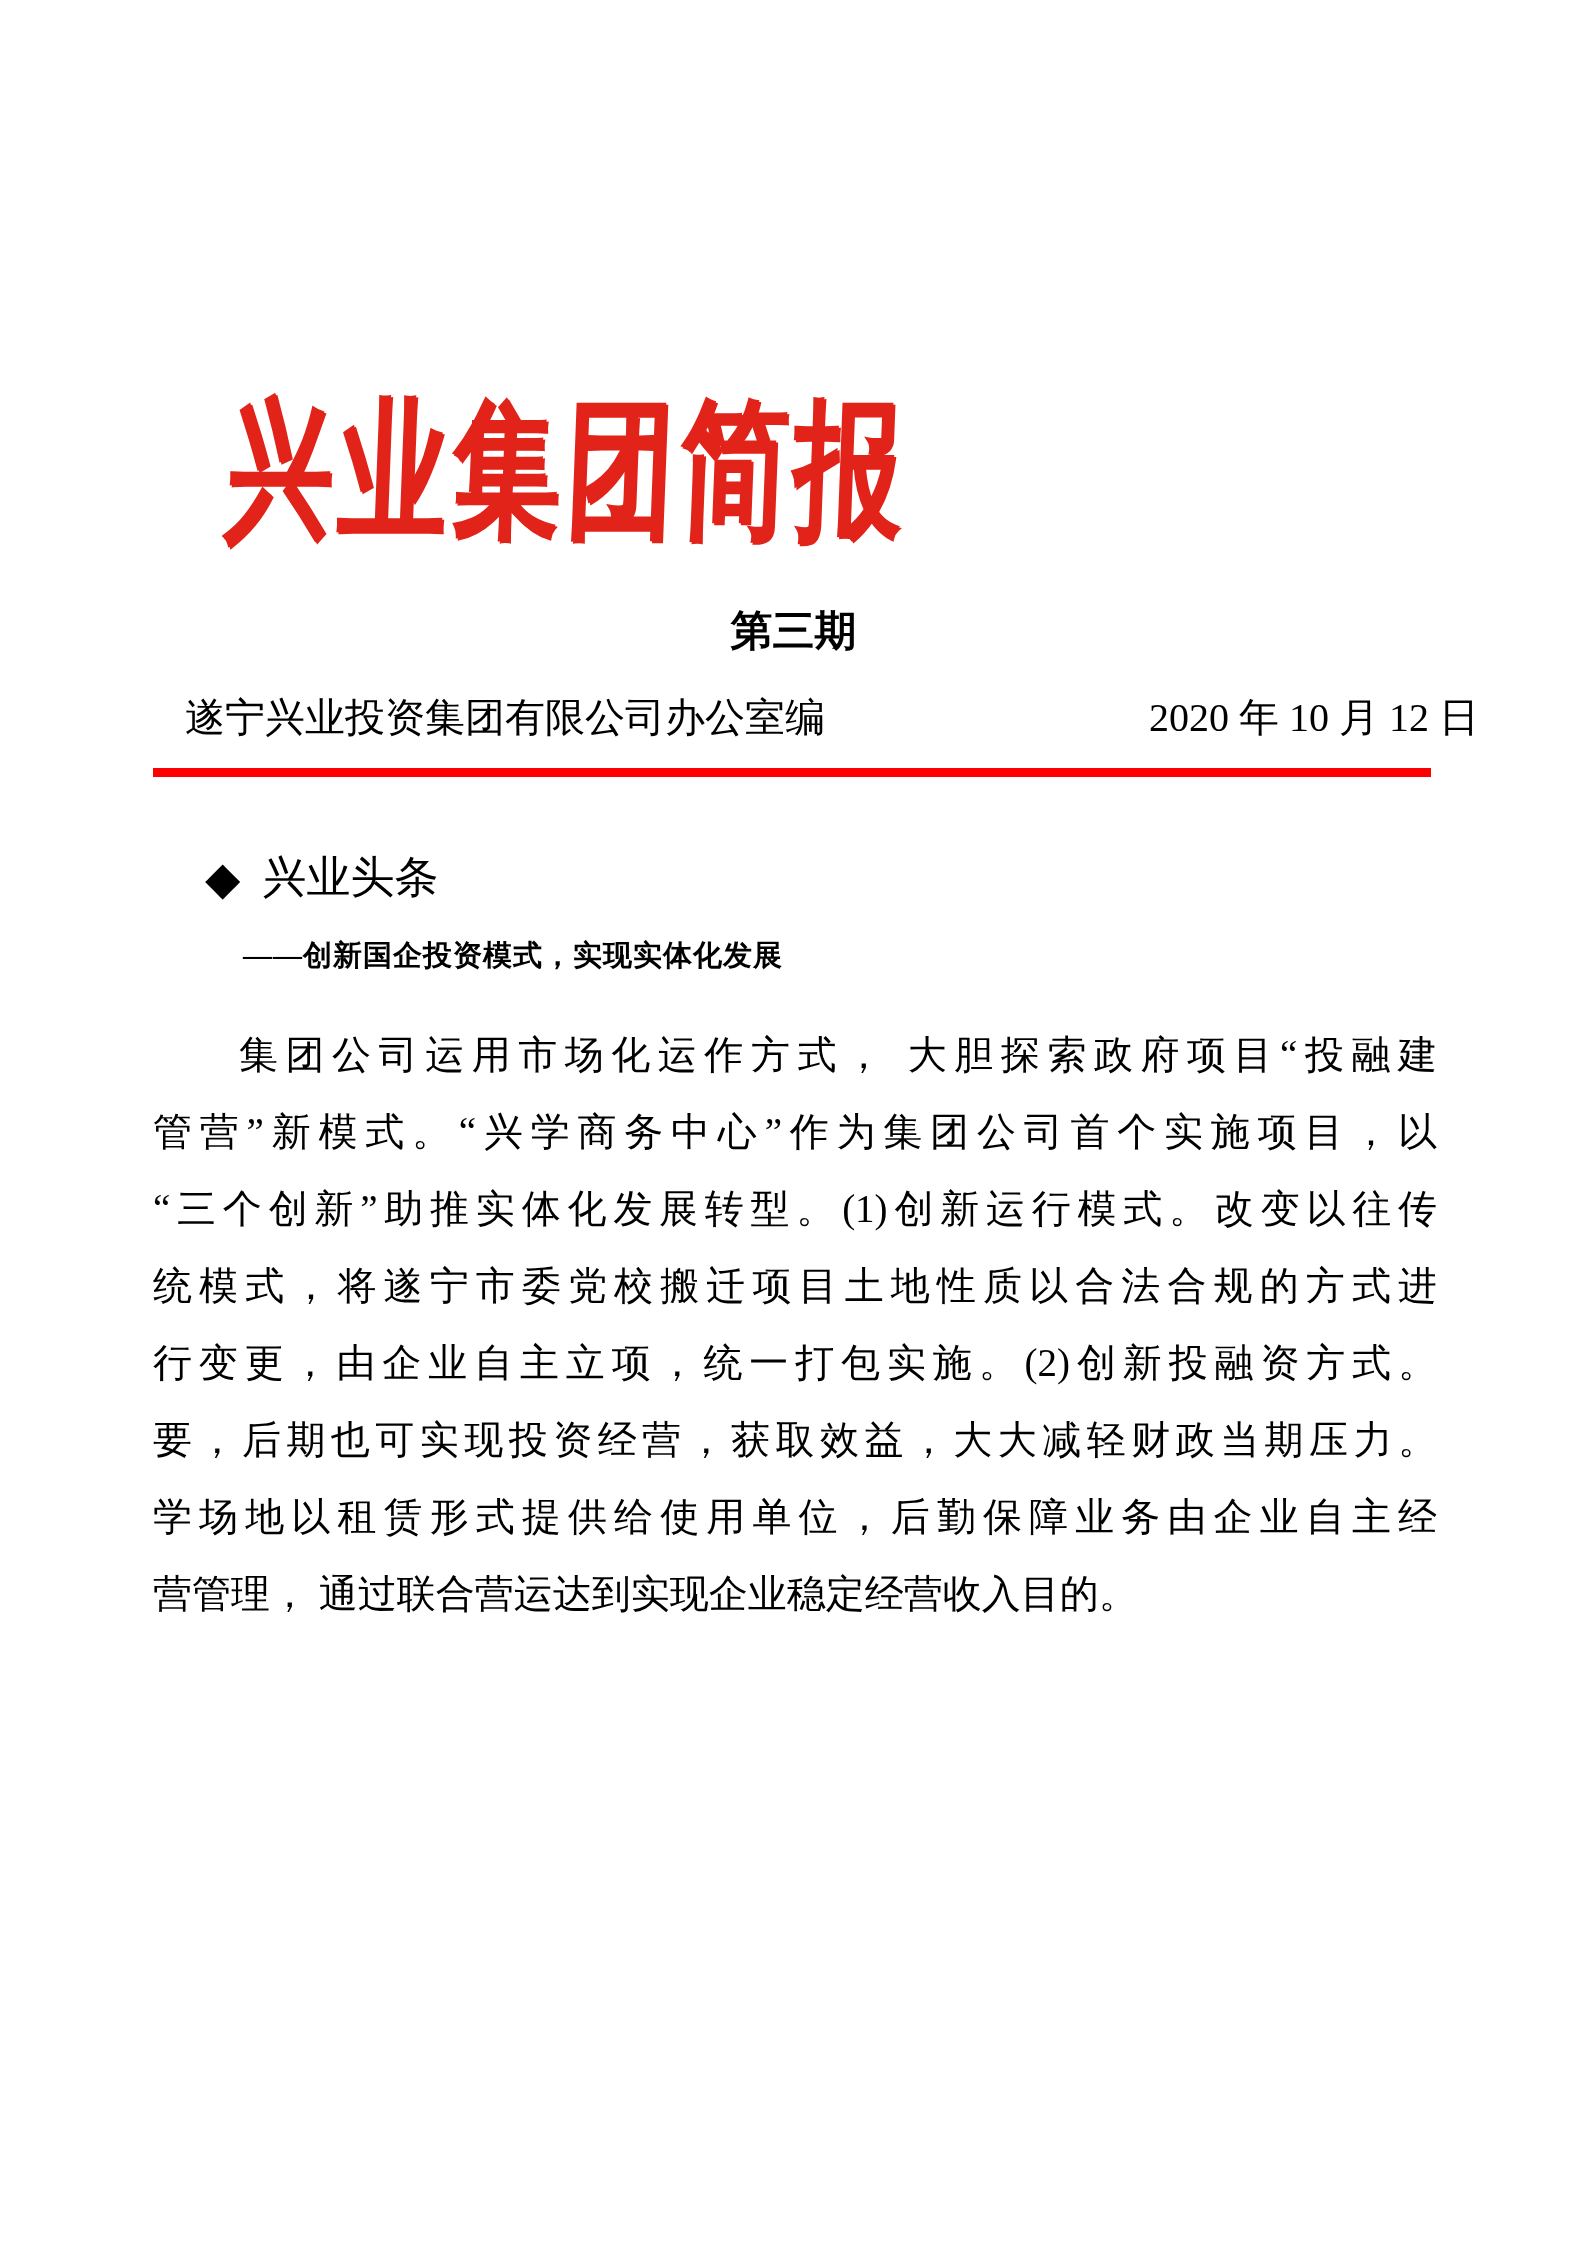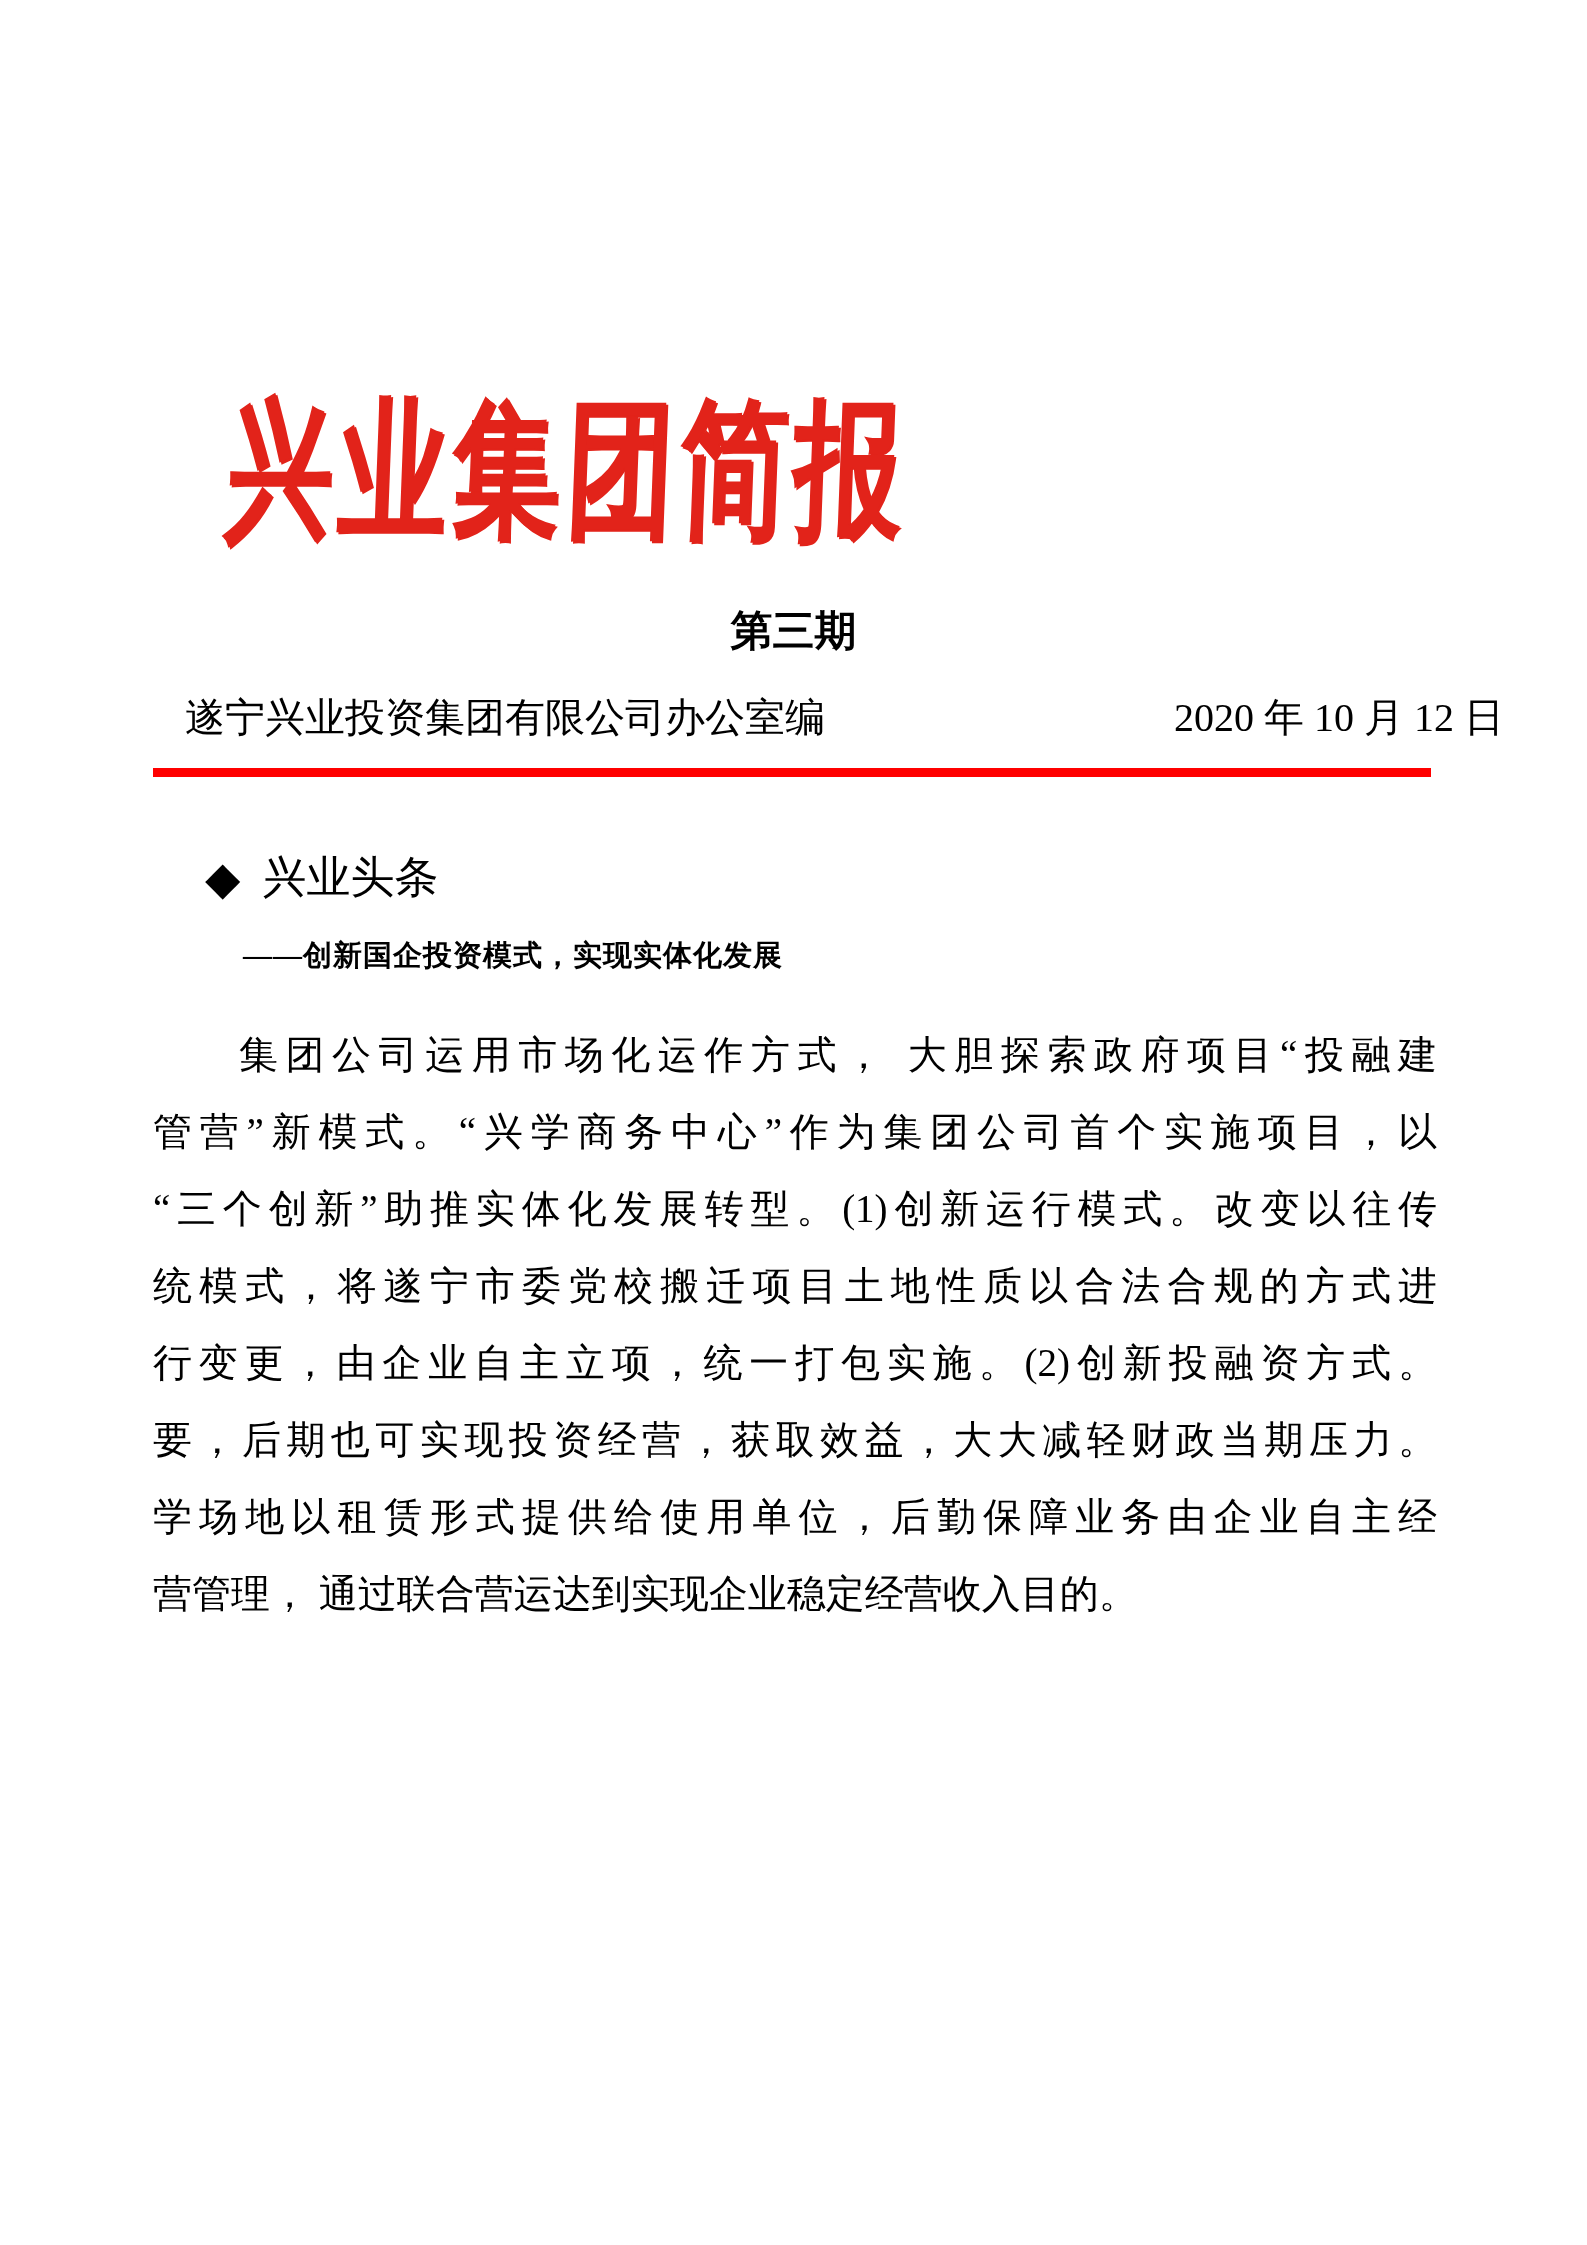--- a/index.html
+++ b/index.html
@@ -38,21 +38,21 @@
     font-size: 42px;
     font-weight: 600;
     font-family: "Liberation Sans", "DejaVu Sans", sans-serif;
   }
 
   .byline {
     position: absolute;
     left: 0; right: 0;
     top: 690px;
     padding-left: 185px;
-    padding-right: 83px;
+    padding-right: 108px;
     display: flex;
     justify-content: space-between;
     align-items: baseline;
     font-size: 40px;
     box-sizing: border-box;
   }
   .byline .editor { font-family: "Liberation Serif", "DejaVu Serif", serif; }
   .byline .date   { font-family: "Liberation Serif", "DejaVu Serif", serif; }
 
   .rule {

